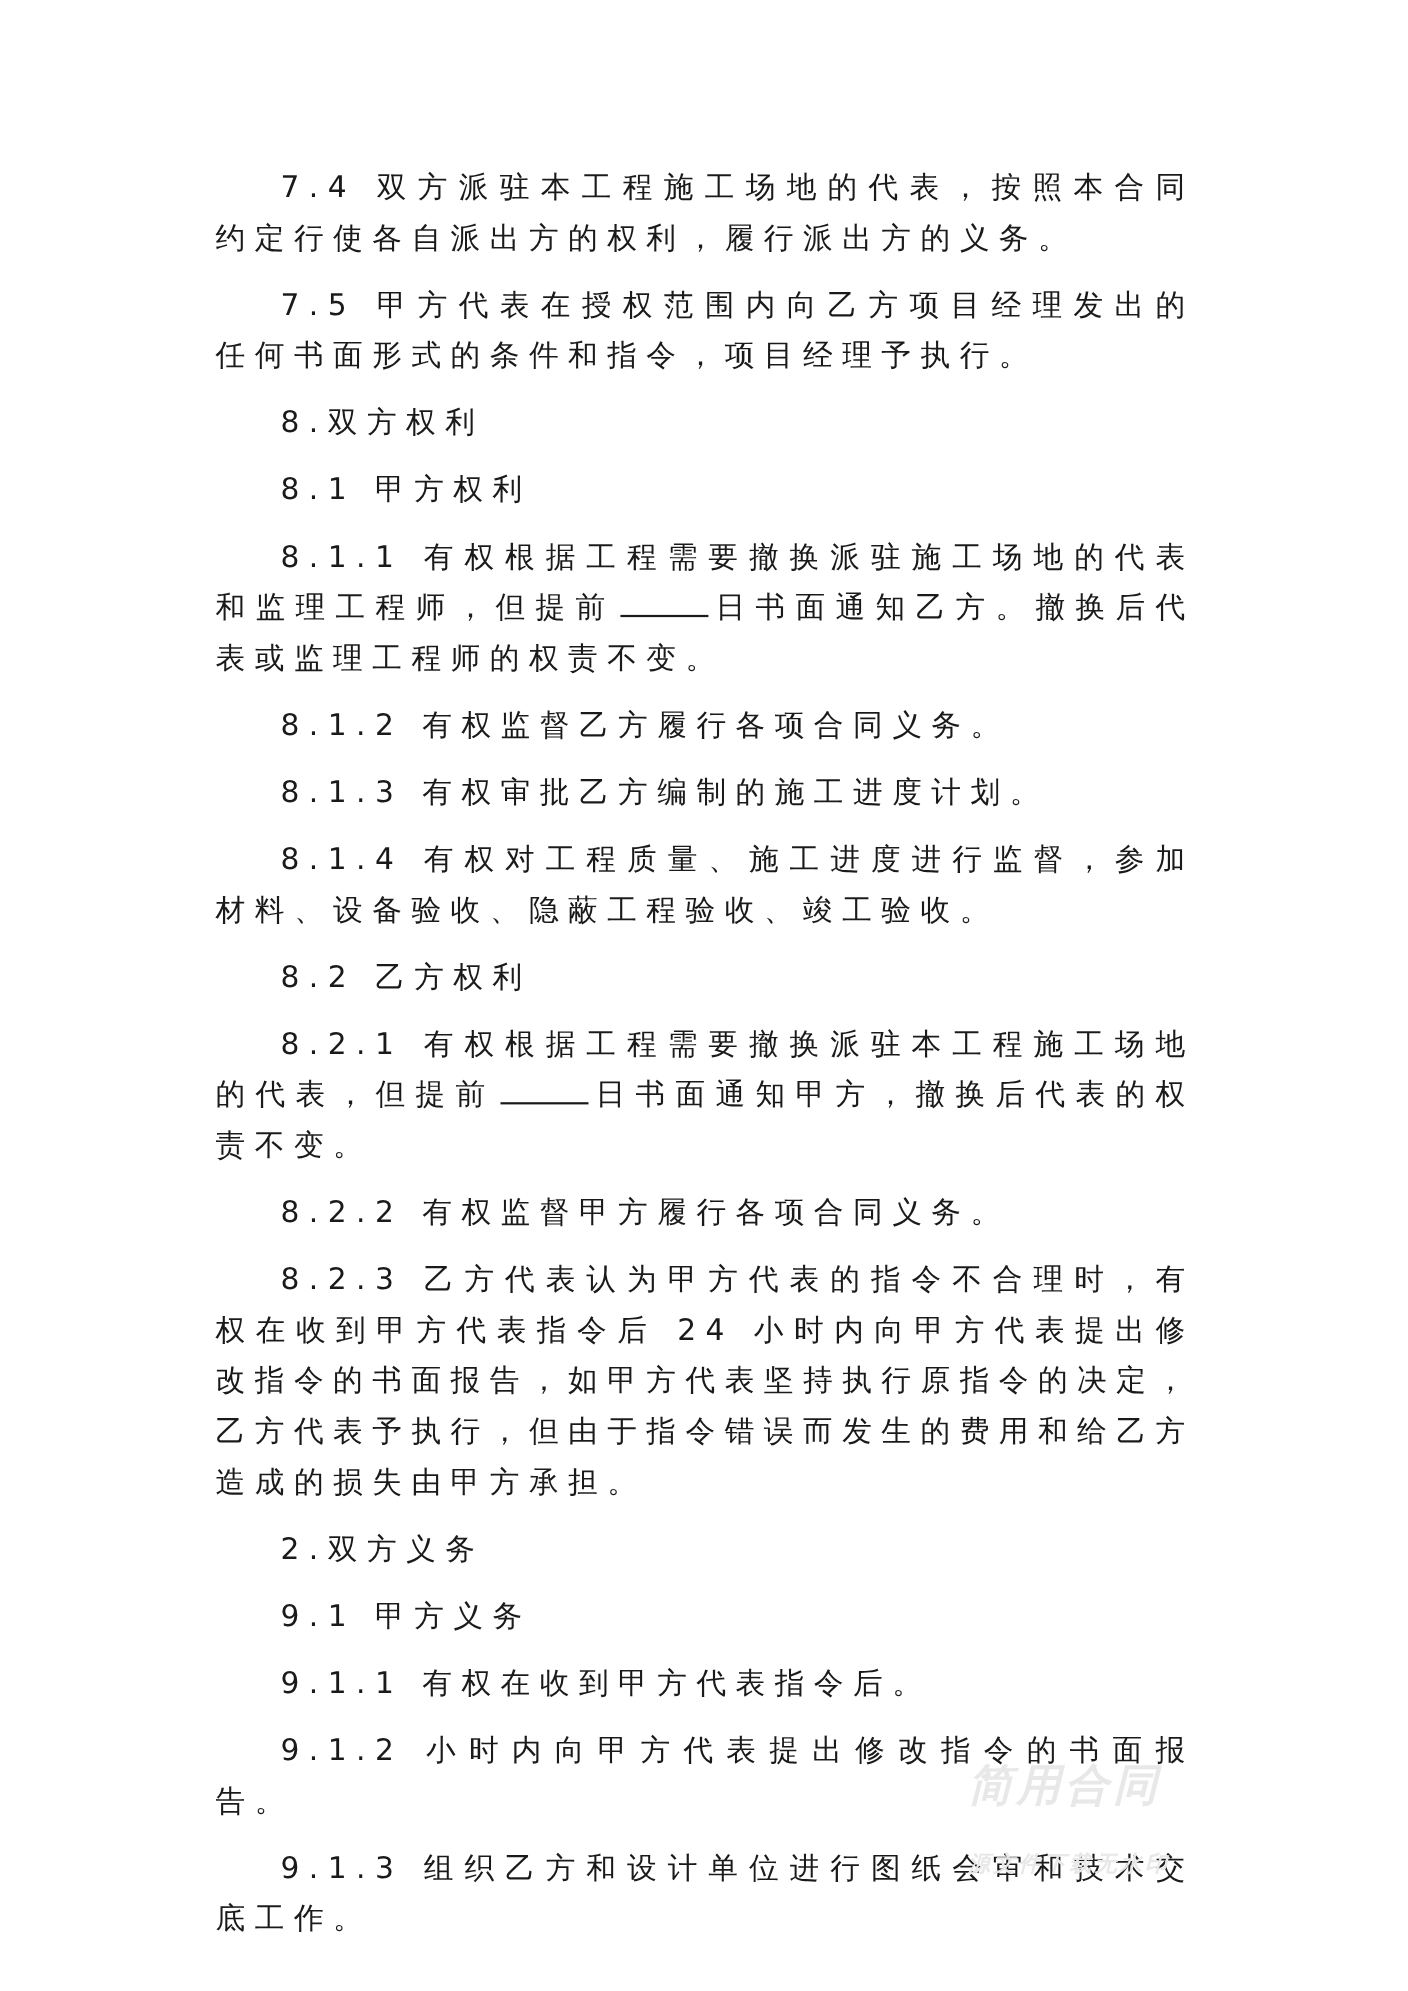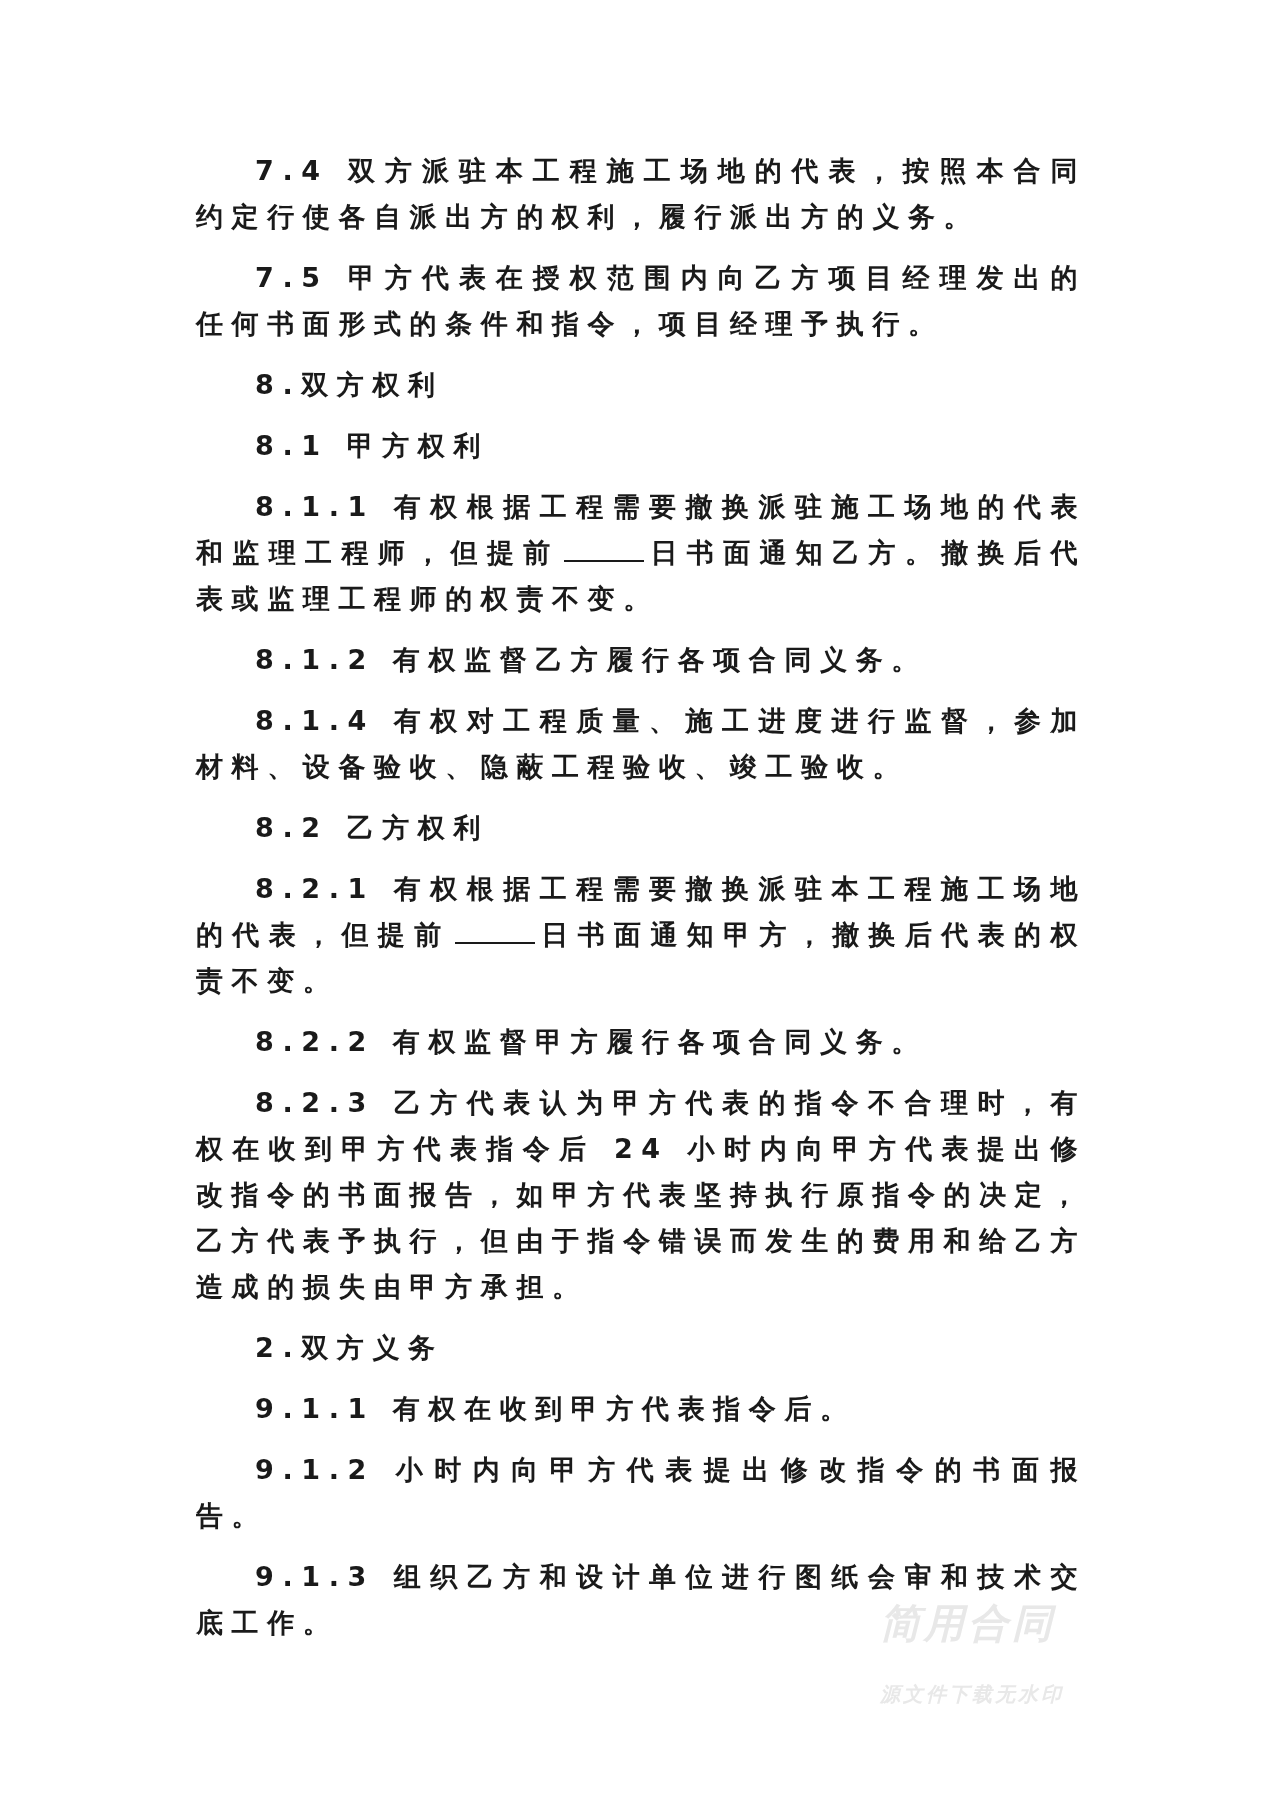--- a/index.html
+++ b/index.html
@@ -23,21 +23,21 @@
   }
   .para {
     font-size: 27px;
     line-height: 46px;
     letter-spacing: 8.6px;
     text-indent: 59px;
     margin: 0 0 15px 0;
     text-align: justify;
     text-align-last: left;
     word-break: break-all;
-    font-weight: 700;
+    font-weight: 400;
   }
   .para.heading {
     margin-bottom: 15px;
   }
   .blank {
     display: inline-block;
     width: 80px;
     border-bottom: 2px solid #1a1a1a;
     height: 26px;
     vertical-align: baseline;
@@ -71,26 +71,28 @@
 </head>
 <body>
 
 <div class="page">
   <p class="para">7.4 双方派驻本工程施工场地的代表，按照本合同约定行使各自派出方的权利，履行派出方的义务。</p>
   <p class="para">7.5 甲方代表在授权范围内向乙方项目经理发出的任何书面形式的条件和指令，项目经理予执行。</p>
   <p class="para heading">8.双方权利</p>
   <p class="para heading">8.1 甲方权利</p>
   <p class="para"><span>8.1.1 有权根据工程需要撤换派驻施工场地的代表和监理工程师，但提前</span><span class="blank"></span><span>日书面通知乙方。撤换后代表或监理工程师的权责不变。</span></p>
   <p class="para">8.1.2 有权监督乙方履行各项合同义务。</p>
+  <p class="para">8.1.3 有权审批乙方编制的施工进度计划。</p>
   <p class="para">8.1.4 有权对工程质量、施工进度进行监督，参加材料、设备验收、隐蔽工程验收、竣工验收。</p>
   <p class="para heading">8.2 乙方权利</p>
   <p class="para"><span>8.2.1 有权根据工程需要撤换派驻本工程施工场地的代表，但提前</span><span class="blank"></span><span>日书面通知甲方，撤换后代表的权责不变。</span></p>
   <p class="para">8.2.2 有权监督甲方履行各项合同义务。</p>
   <p class="para">8.2.3 乙方代表认为甲方代表的指令不合理时，有权在收到甲方代表指令后 24 小时内向甲方代表提出修改指令的书面报告，如甲方代表坚持执行原指令的决定，乙方代表予执行，但由于指令错误而发生的费用和给乙方造成的损失由甲方承担。</p>
   <p class="para heading">2.双方义务</p>
+  <p class="para heading">9.1 甲方义务</p>
   <p class="para">9.1.1 有权在收到甲方代表指令后。</p>
   <p class="para">9.1.2 小时内向甲方代表提出修改指令的书面报告。</p>
   <p class="para">9.1.3 组织乙方和设计单位进行图纸会审和技术交底工作。</p>
 </div>
 
 <div class="watermark">
   <div class="wm-title">简用合同</div>
   <div class="wm-sub">源文件下载无水印</div>
 </div>
 

